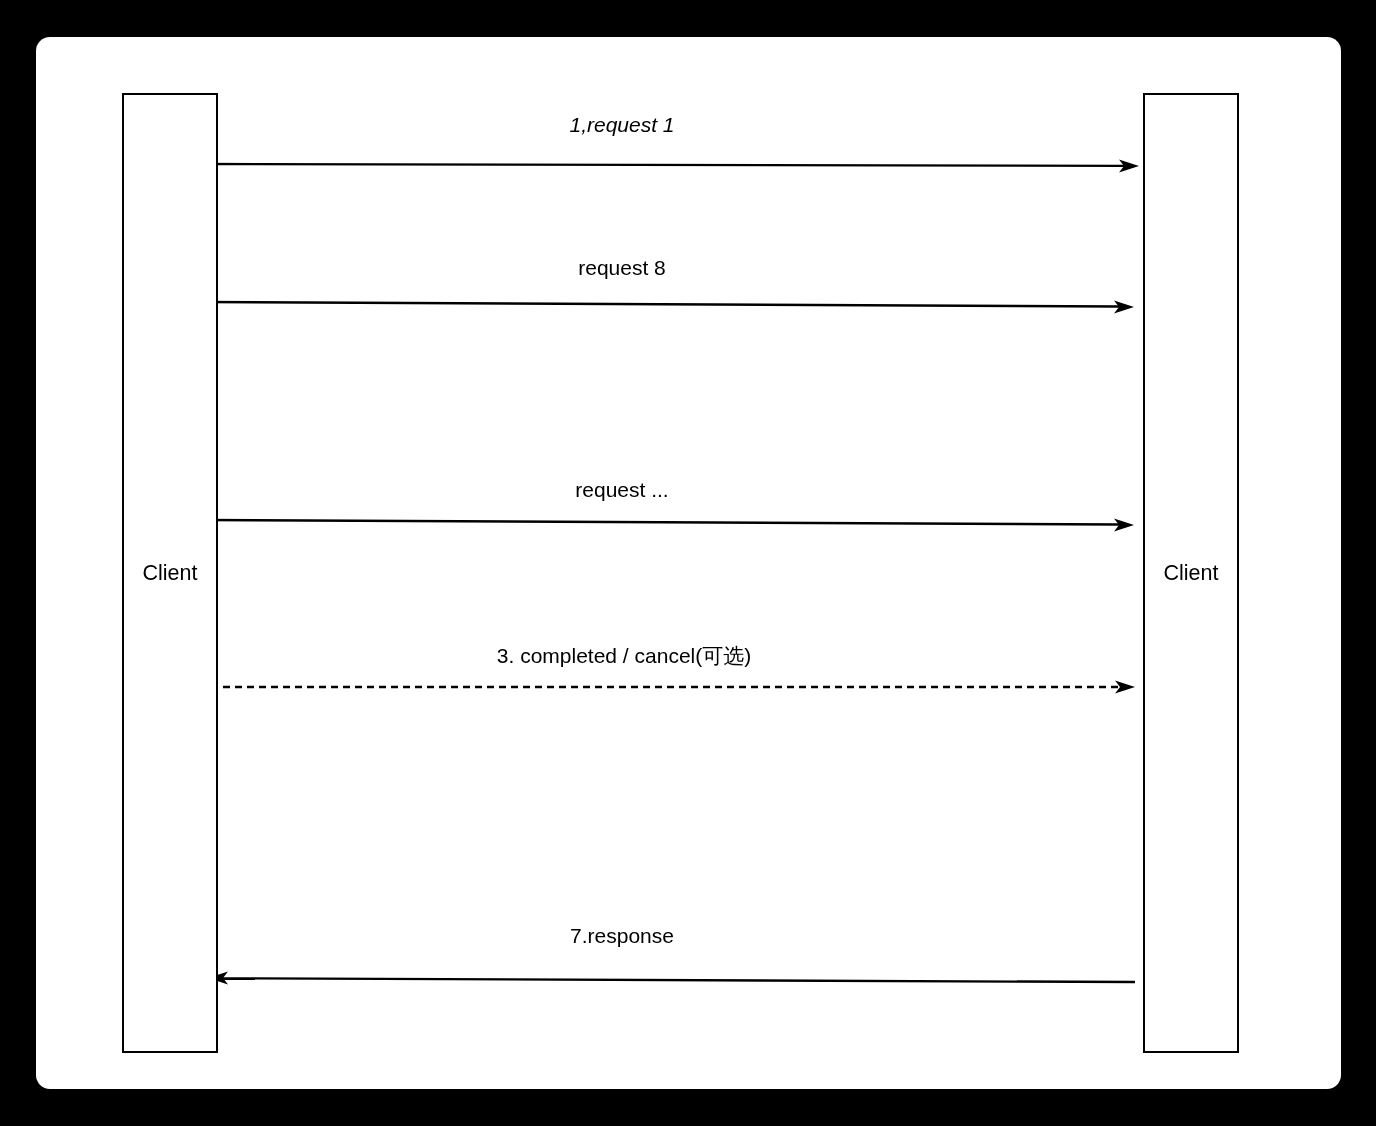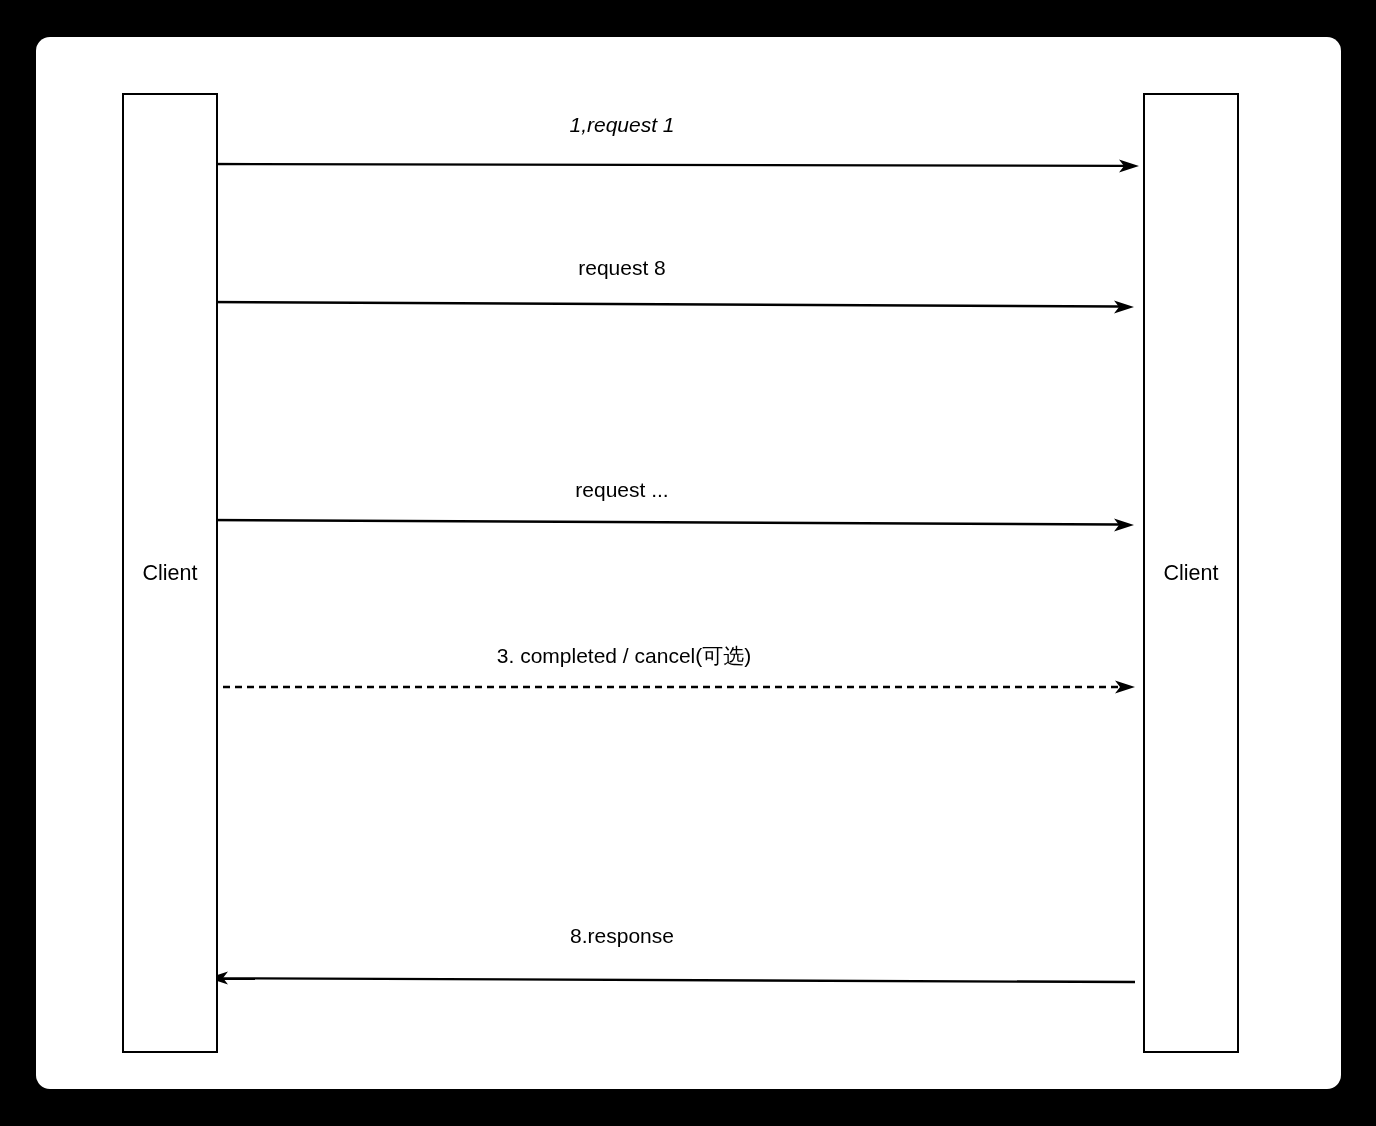--- a/index.html
+++ b/index.html
@@ -115,13 +115,13 @@
 </div>
 
 <div class="actor-box server">
   <span class="actor-label">Client</span>
 </div>
 
 <div class="msg-label m0">1,request 1</div>
 <div class="msg-label m1">request 8</div>
 <div class="msg-label m2">request ...</div>
 <div class="msg-label m3">3. completed / cancel(可选)</div>
-<div class="msg-label m4">8.response</div>
+<div class="msg-label m4">7.response</div>
 
 </body></html>

